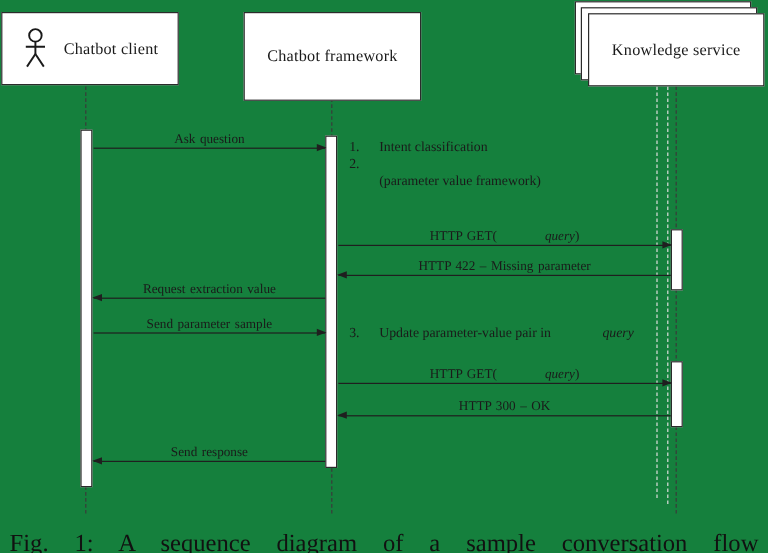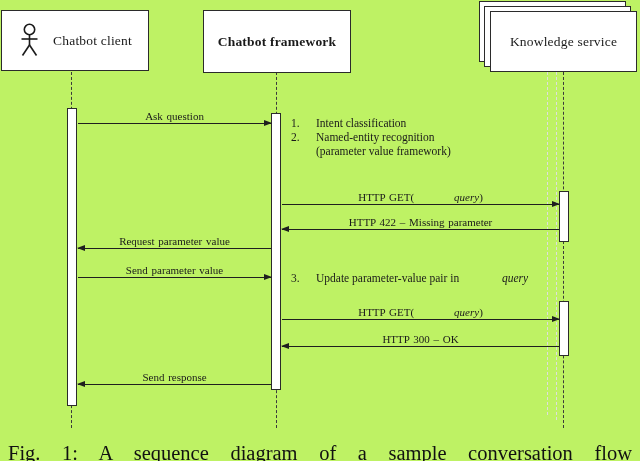--- a/index.html
+++ b/index.html
@@ -1,17 +1,17 @@
 <!DOCTYPE html>
 <html><head>
 <meta charset="utf-8">
 <style>
   html,body { margin:0; padding:0; background:#ffffff; }
   #stage {
-    position:relative; width:640px; height:461px; background:#bef264;
+    position:relative; width:640px; height:461px; background:#15803d;
     overflow:hidden; font-family:"Liberation Serif","DejaVu Serif",serif;
     color:#1a1a1a;
   }
   
   .actor-box {
     position:absolute; box-sizing:border-box; background:#ffffff;
     border:1.5px solid #2b2b2b; display:flex; align-items:center; justify-content:center;
     font-size:13.5px; letter-spacing:.2px; white-space:nowrap;
   }
   .actor-box .gap { display:inline-block; width:12px; }
@@ -72,21 +72,21 @@
         <line x1="11.5" y1="11.7" x2="11.5" y2="22" stroke-width="1.6"></line>
         <line x1="3.5" y1="16" x2="19.5" y2="16" stroke-width="1.6"></line>
         <line x1="11.5" y1="22" x2="4.5" y2="32.5" stroke-width="1.6"></line>
         <line x1="11.5" y1="22" x2="18.5" y2="32.5" stroke-width="1.6"></line>
       </svg>
     </span>
     <span class="gap"></span>
     <span>Chatbot client</span>
   </div>
 
-  <div class="actor-box" style="left:203px; top:10px; width:148px; height:63px;font-weight:bold;">
+  <div class="actor-box" style="left:203px; top:10px; width:148px; height:74px;">
     <span>Chatbot framework</span>
   </div>
 
   <div class="stackbox" style="left:479px; top:1px; width:147px; height:61px;"></div>
   <div class="stackbox" style="left:484px; top:6px; width:147px; height:61px;"></div>
   <div class="actor-box" style="left:490px; top:11px; width:147px; height:61px; border-width:1.3px;">
     <span>Knowledge service</span>
   </div>
 
   <div class="abar" style="left:67px; top:108px; width:10px; height:298px;"></div>
@@ -100,25 +100,25 @@
 
   <div class="msg arr-r" style="left:282px; top:204px; width:277px;">
     <span class="mlabel"><span>HTTP GET(</span><i>query</i><span>)</span></span>
   </div>
 
   <div class="msg arr-l" style="left:282px; top:229px; width:277px;">
     <span class="mlabel">HTTP 422 – Missing parameter</span>
   </div>
 
   <div class="msg arr-l" style="left:78px; top:248px; width:193px;">
-    <span class="mlabel">Request parameter value</span>
+    <span class="mlabel">Request extraction value</span>
   </div>
 
   <div class="msg arr-r" style="left:78px; top:277px; width:193px;">
-    <span class="mlabel">Send parameter value</span>
+    <span class="mlabel">Send parameter sample</span>
   </div>
 
   <div class="msg arr-r" style="left:282px; top:319px; width:277px;">
     <span class="mlabel"><span>HTTP GET(</span><i>query</i><span>)</span></span>
   </div>
 
   <div class="msg arr-l" style="left:282px; top:346px; width:277px;">
     <span class="mlabel">HTTP 300 – OK</span>
   </div>
 
@@ -126,21 +126,21 @@
     <span class="mlabel">Send response</span>
   </div>
 
   <div class="note" style="left:291px; top:116px;">
     <div class="note-row">
       <span class="note-num">1.</span>
       <span class="note-text"><span>Intent classification</span><br></span>
     </div>
     <div class="note-row">
       <span class="note-num">2.</span>
-      <span class="note-text"><span>Named-entity recognition</span><br><span>(parameter value framework)</span></span>
+      <span class="note-text"><br><span>(parameter value framework)</span></span>
     </div>
   </div>
 
   <div class="note" style="left:291px; top:271px;">
     <div class="note-row">
       <span class="note-num">3.</span>
       <span class="note-text"><span>Update parameter-value pair in </span><i>query</i></span>
     </div>
   </div>
 

